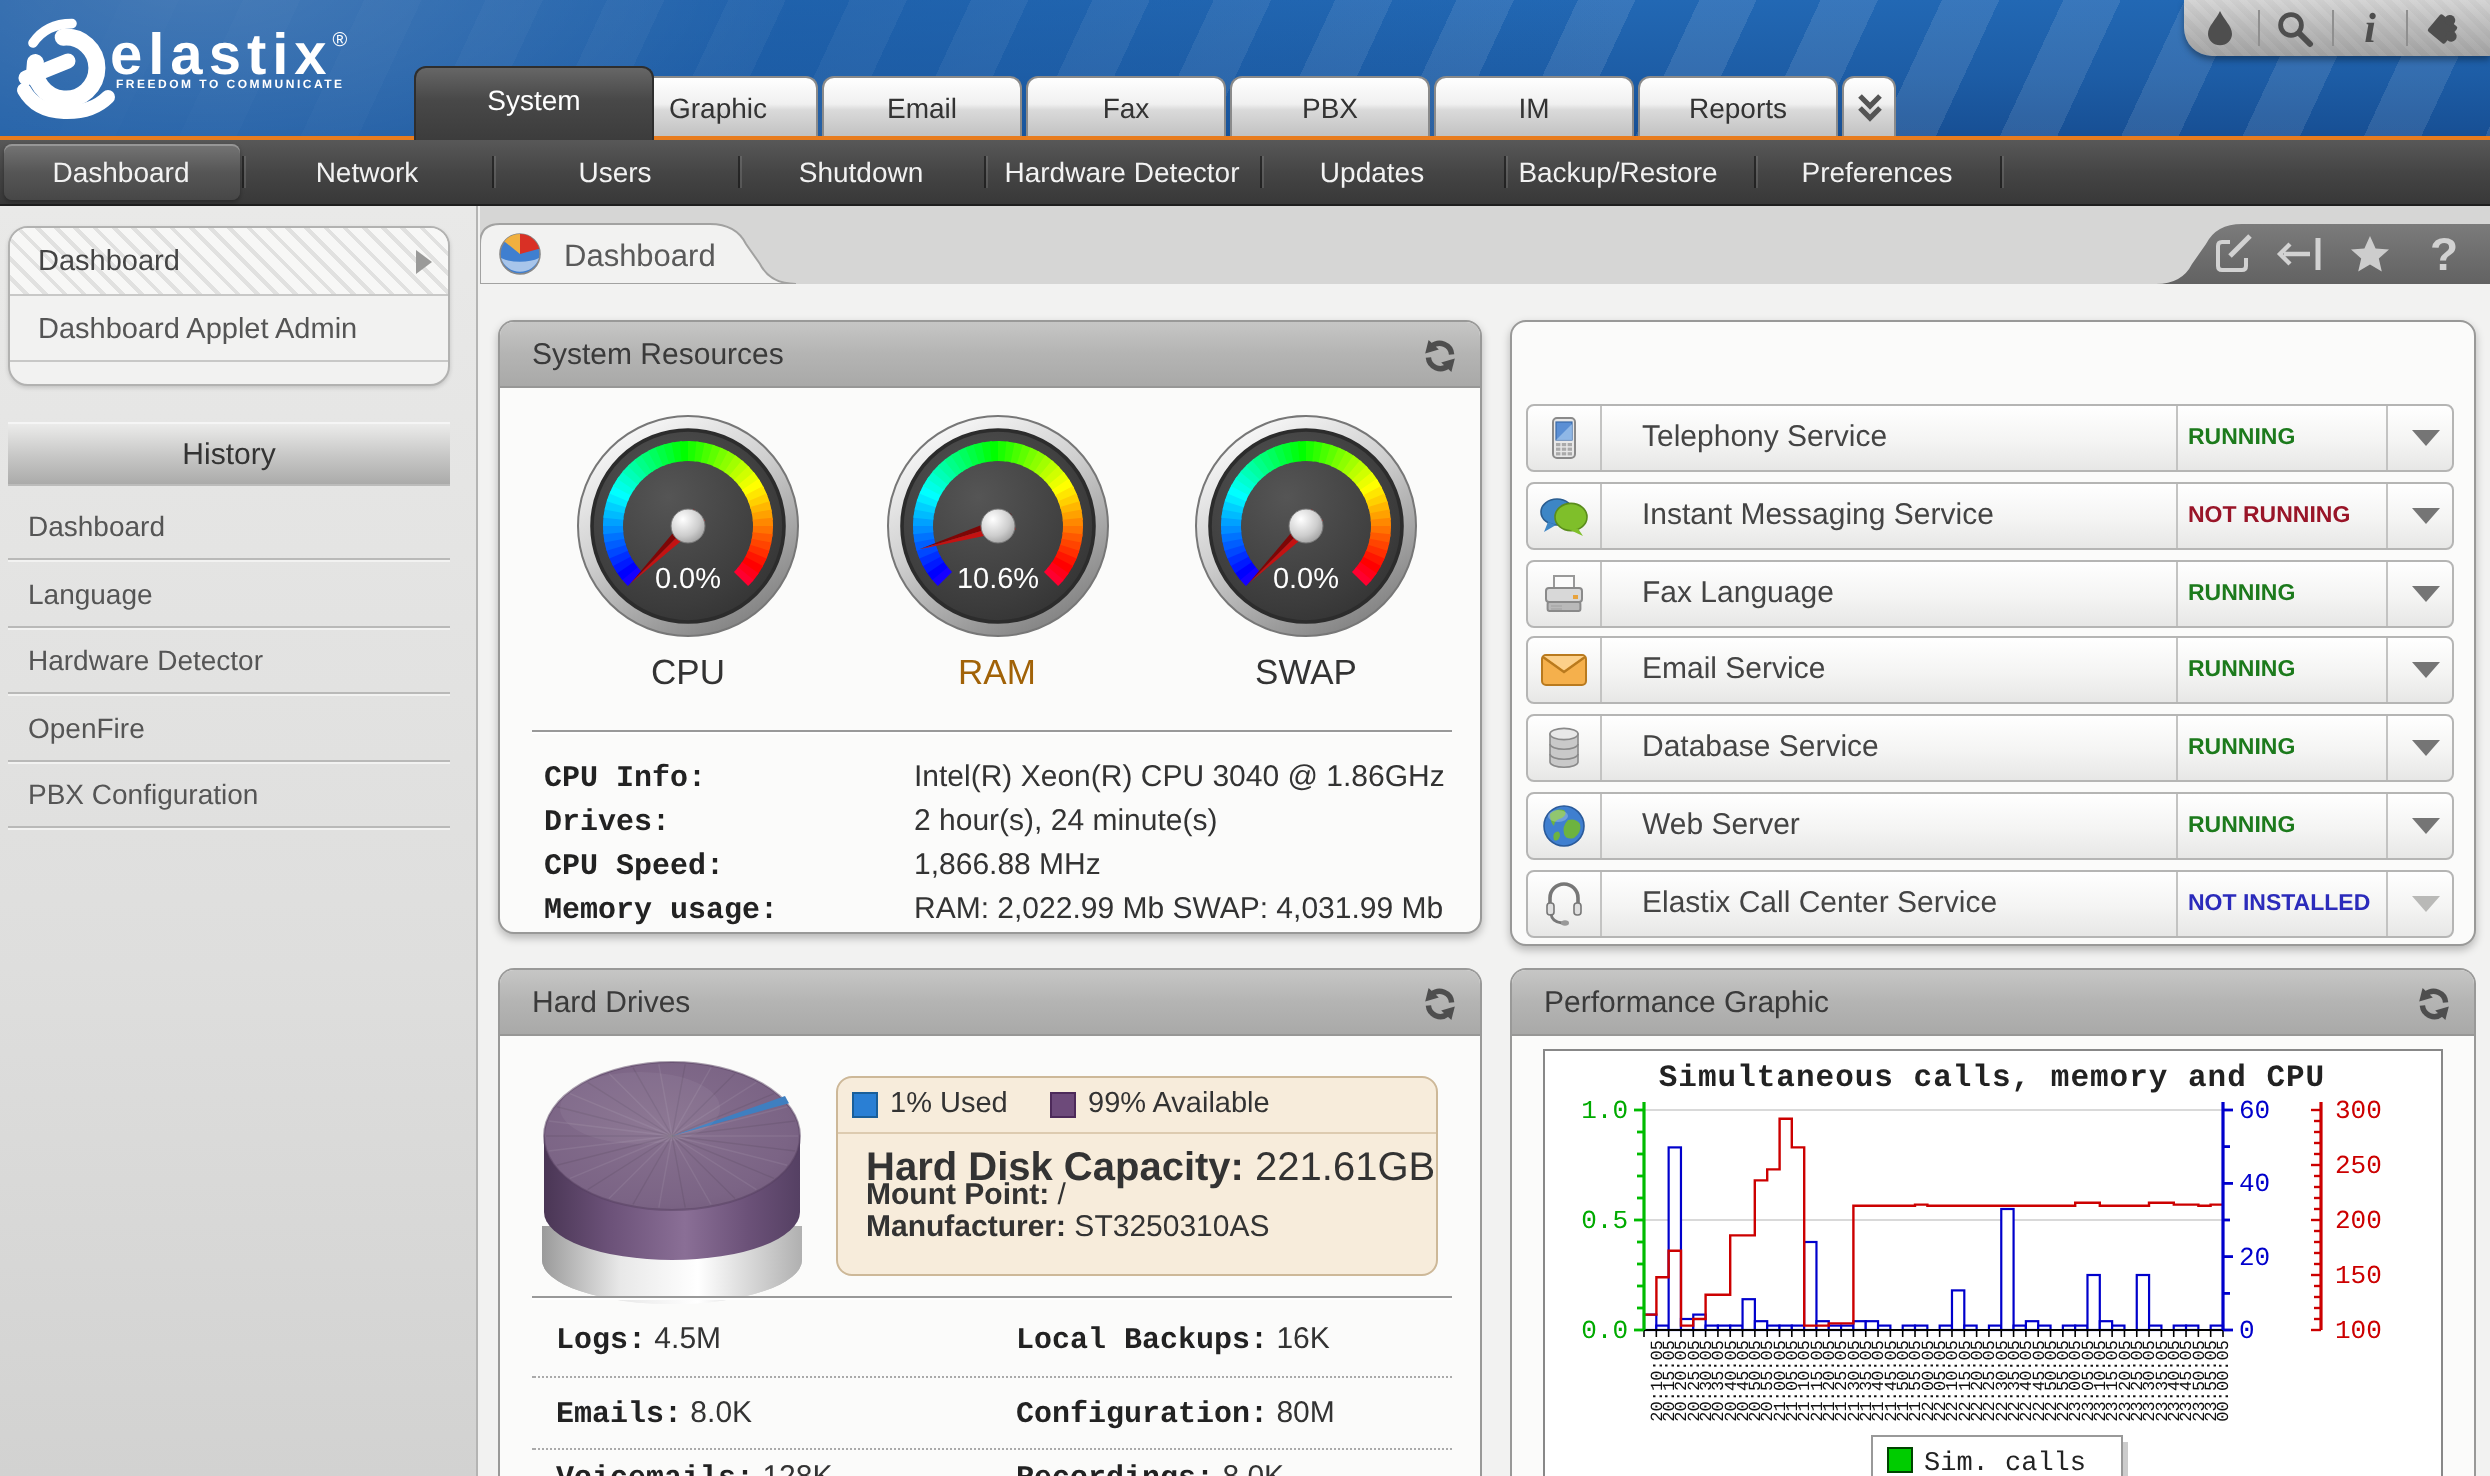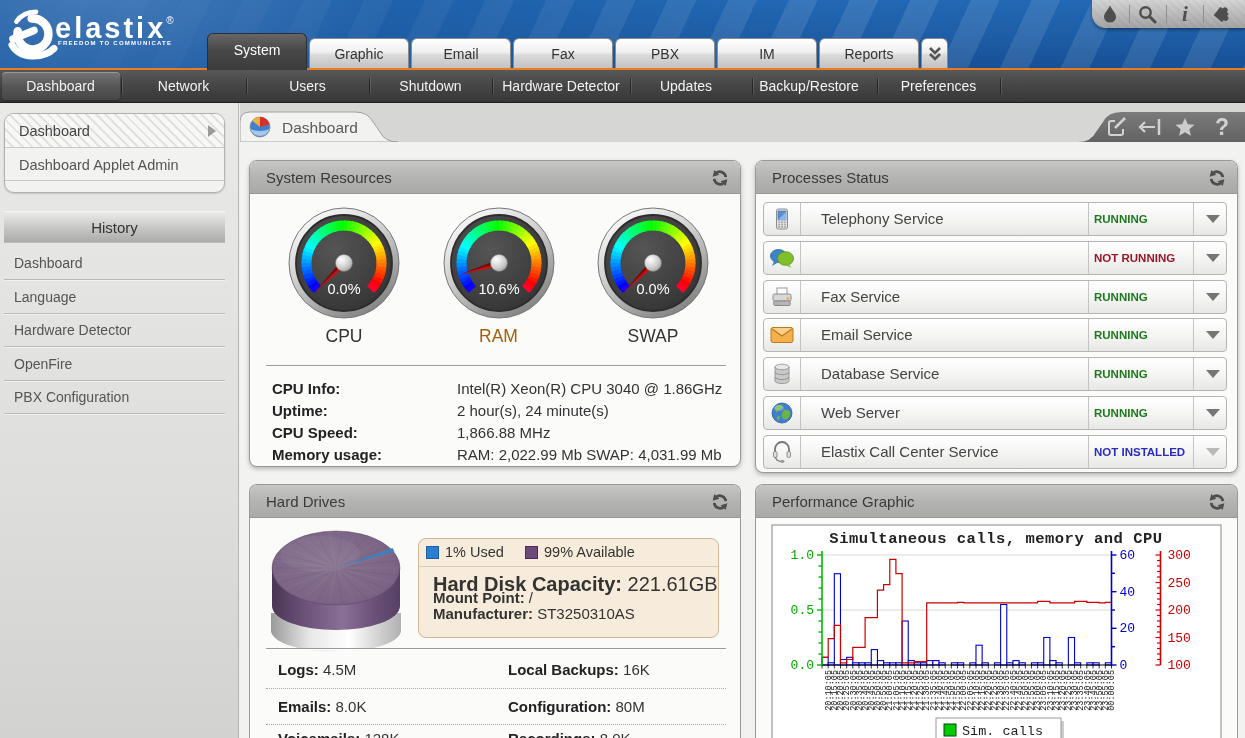--- a/index.html
+++ b/index.html
@@ -74,21 +74,21 @@
 .prow .psep1 { position:absolute; left:324px; top:0; width:1px; height:32px; background:#c3c3c2; }
 .prow .pstat { position:absolute; left:330px; top:0; height:32px; line-height:33px; font-size:11.5px; font-weight:bold; letter-spacing:0; }
 .prow .psep2 { position:absolute; left:429px; top:0; width:1px; height:32px; background:#c3c3c2; }
 .prow .parr { position:absolute; left:442px; top:12px; width:0; height:0;
   border-top:8px solid #757575; border-left:7px solid transparent; border-right:7px solid transparent; }
 .running { color:#1c7a1c; }
 .notrunning { color:#991528; }
 .notinstalled { color:#2b2bbb; }
 
 .inforow { position:absolute; font-size:15px; color:#333; }
-.inforow b { color:#222; }
+.inforow b { color:#222;font-family:Liberation Mono, monospace; }
 .beige { position:absolute; left:418px; top:538px; width:301px; height:100px;
   background:#f7ecdb; border:1px solid #cdb898; border-radius:8px; }
 .dotline { position:absolute; border-top:1px dotted #aaa; }
 .solidline { position:absolute; border-top:1px solid #999; box-shadow:0 1px 0 #fff; }
 </style></head><body>
 
 <div id="header">
 <svg width="58" height="52" viewBox="0 0 58 52" style="position:absolute;left:7px;top:9px">
 <g fill="none" stroke="#ffffff" stroke-linecap="round">
 <path d="M24.6,9.6 A15.5,15.5 0 1 1 10.7,22.3" stroke-width="8.5"></path>
@@ -112,21 +112,21 @@
       </svg>
 <div style="position:absolute;left:85px;top:2px;width:16px;text-align:center;color:#4e4e4e;font-family:'Liberation Serif',serif;font-style:italic;font-weight:bold;font-size:21px">i</div>
 <svg width="20" height="20" viewBox="0 0 20 20" style="position:absolute;left:121px;top:4px">
 <g transform="rotate(40 10 10)" fill="#4e4e4e">
 <rect x="3.5" y="6" width="11" height="11" rx="1"></rect>
 <circle cx="9" cy="5.8" r="2.7"></circle>
 <circle cx="14.7" cy="11.5" r="2.7"></circle>
 </g>
       </svg>
 </div>
-<div class="tab active" style="left:207px;width:100px">System</div>
+<div class="tab active" style="left:207px;width:120px">System</div>
 <div class="tab" style="left:309px;width:100px">Graphic</div>
 <div class="tab" style="left:411px;width:100px">Email</div>
 <div class="tab" style="left:513px;width:100px">Fax</div>
 <div class="tab" style="left:615px;width:100px">PBX</div>
 <div class="tab" style="left:717px;width:100px">IM</div>
 <div class="tab" style="left:819px;width:100px">Reports</div>
 <div class="tab" style="left:921px;width:27px"><svg width="14" height="16" viewBox="0 0 14 16" style="margin-top:7px">
         <path d="M2,2 L7,7 L12,2" fill="none" stroke="#555" stroke-width="2.6"></path>
         <path d="M2,8 L7,13 L12,8" fill="none" stroke="#555" stroke-width="2.6"></path>
       </svg></div>
@@ -420,33 +420,27 @@
     </g>
     <circle cx="58.0" cy="58.0" r="8.5" fill="url(#hubg653)" stroke="#777" stroke-width="0.5"></circle>
     <text x="58.0" y="89.0" text-anchor="middle" font-family="Liberation Sans, sans-serif" font-size="14.5" fill="#ffffff">0.0%</text>
   </svg>
 <div class="abs" style="left:284px;top:326px;width:120px;text-align:center;font-size:17.5px;color:#333">CPU</div>
 <div class="abs" style="left:438.5px;top:326px;width:120px;text-align:center;font-size:17.5px;color:#a16207">RAM</div>
 <div class="abs" style="left:593px;top:326px;width:120px;text-align:center;font-size:17.5px;color:#333">SWAP</div>
 <div class="solidline" style="left:266px;top:365px;width:460px"></div>
 <div class="inforow" style="left:272px;top:380px"><b style="font-weight:bold">CPU Info:</b></div>
 <div class="inforow" style="left:457px;top:380px">Intel(R) Xeon(R) CPU 3040 @ 1.86GHz</div>
-<div class="inforow" style="left:272px;top:402px"><b style="font-weight:bold">Uptime:</b></div>
+<div class="inforow" style="left:272px;top:402px"><b style="font-weight:bold">Drives:</b></div>
 <div class="inforow" style="left:457px;top:402px">2 hour(s), 24 minute(s)</div>
 <div class="inforow" style="left:272px;top:424px"><b style="font-weight:bold">CPU Speed:</b></div>
 <div class="inforow" style="left:457px;top:424px">1,866.88 MHz</div>
 <div class="inforow" style="left:272px;top:446px"><b style="font-weight:bold">Memory usage:</b></div>
 <div class="inforow" style="left:457px;top:446px">RAM: 2,022.99 Mb SWAP: 4,031.99 Mb</div>
 <div class="panel" style="left:755px;top:160px;width:483px;height:313px">
-<div class="panel-hdr">Processes Status<svg width="20" height="20" viewBox="0 0 20 20" style="position:absolute;right:10px;top:7px">
-        <path d="M15.8,9.2 A6,6 0 0 0 5.9,5.2" stroke="#4e4e4e" stroke-width="2.7" fill="none"></path>
-        <polygon points="2.6,8.8 4.3,2.0 9.4,6.7" fill="#4e4e4e"></polygon>
-        <path d="M4.2,10.8 A6,6 0 0 0 14.1,14.8" stroke="#4e4e4e" stroke-width="2.7" fill="none"></path>
-        <polygon points="17.4,11.2 15.7,18 10.6,13.3" fill="#4e4e4e"></polygon>
-      </svg></div>
 <div class="prow" style="top:41px">
 <div class="icell">
         <svg width="20" height="22" viewBox="0 0 20 22">
           <rect x="4.5" y="1" width="11" height="20" rx="2" fill="#e8e8e8" stroke="#8a8a8a"></rect>
           <rect x="6" y="3" width="8" height="9" fill="#5b8fd4" stroke="#3a6aa8" stroke-width="0.6"></rect>
           <path d="M6,12 L14,4 L14,12 Z" fill="#9cc0ea" opacity="0.8"></path>
           <g fill="#aaa">
             <rect x="6" y="13.5" width="2.2" height="1.6"></rect>
             <rect x="8.9" y="13.5" width="2.2" height="1.6"></rect>
             <rect x="11.8" y="13.5" width="2.2" height="1.6"></rect>
@@ -467,39 +461,40 @@
 </div>
 <div class="prow" style="top:80px">
 <div class="icell">
         <svg width="24" height="20" viewBox="0 0 24 20">
           <ellipse cx="8.5" cy="8" rx="8" ry="6.5" fill="#3d86c6" stroke="#2a5d90" stroke-width="0.8"></ellipse>
           <path d="M4,13 L2,18 L8,14.5 Z" fill="#3d86c6"></path>
           <ellipse cx="15.5" cy="10.5" rx="8" ry="6.8" fill="#7fbf2a" stroke="#5a8c1c" stroke-width="0.8"></ellipse>
           <path d="M19,16.2 L21.5,20 L14.5,16.8 Z" fill="#7fbf2a"></path>
         </svg>
       </div>
+<div class="pname">Instant Messaging Service</div>
 <div class="psep1"></div>
 <div class="pstat notrunning">NOT RUNNING</div>
 <div class="psep2"></div>
 <div class="parr"></div>
 </div>
 <div class="prow" style="top:119px">
 <div class="icell">
         <svg width="22" height="20" viewBox="0 0 22 20">
           <rect x="6" y="1" width="10" height="8" fill="#fbfbfb" stroke="#999"></rect>
           <rect x="2" y="7" width="18" height="7" rx="1.5" fill="#d8d8d8" stroke="#8a8a8a"></rect>
           <rect x="2.8" y="14" width="16.4" height="4.5" rx="1" fill="#b9b9b9" stroke="#8a8a8a"></rect>
           <rect x="15.5" y="10.5" width="2.5" height="2" fill="#e8a33d"></rect>
           <g stroke="#aaa" stroke-width="0.8">
             <line x1="4.5" y1="16" x2="10" y2="16"></line>
             <line x1="4.5" y1="17.5" x2="10" y2="17.5"></line>
           </g>
         </svg>
       </div>
-<div class="pname">Fax Service</div>
+<div class="pname">Fax Language</div>
 <div class="psep1"></div>
 <div class="pstat running">RUNNING</div>
 <div class="psep2"></div>
 <div class="parr"></div>
 </div>
 <div class="prow" style="top:157px">
 <div class="icell">
         <svg width="24" height="17" viewBox="0 0 24 17">
           <rect x="1" y="1" width="22" height="15" rx="2" fill="#f5b04c" stroke="#b97a1e"></rect>
           <path d="M1.5,2 L12,9.5 L22.5,2" fill="none" stroke="#b97a1e" stroke-width="1.2"></path>

